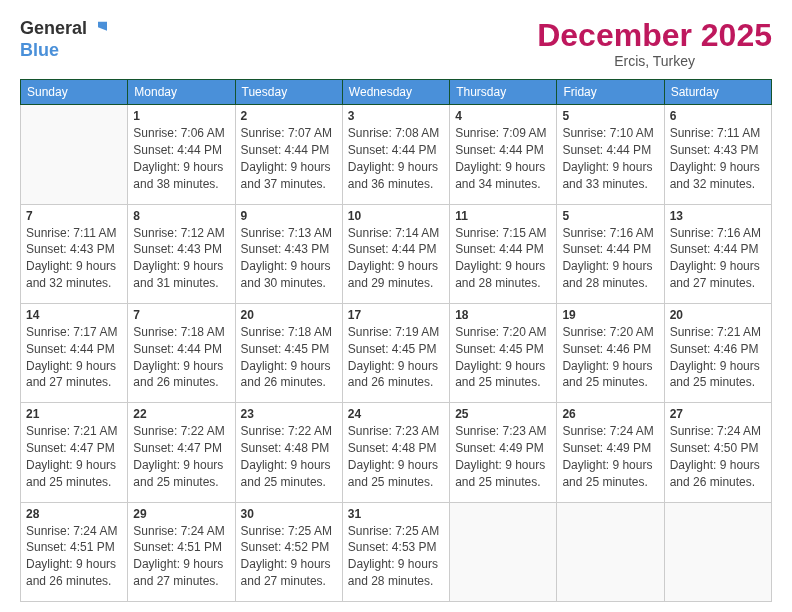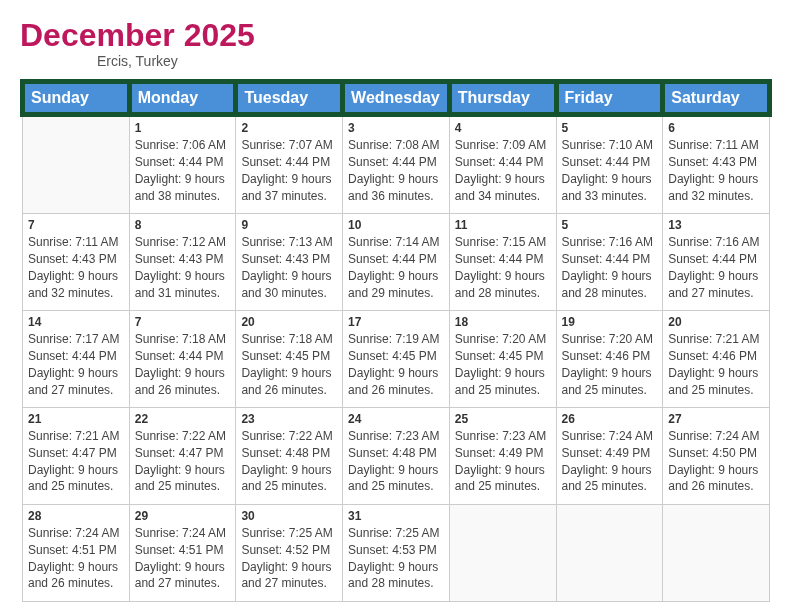--- a/index.html
+++ b/index.html
@@ -46,23 +46,23 @@
     .calendar {
       width: 100%;
       border-collapse: collapse;
       flex: 1;
     }
     .calendar th {
       background-color: #4a90d9;
       color: #fff;
       text-align: left;
       padding: 5px 6px;
-      font-size: 16px;
-      font-weight: bold;
-      border: 5px solid #14532d;
+      font-size: 12px;
+      font-weight: normal;
+      border: 1px solid #14532d;
     }
     .calendar td {
       border: 1px solid #ccc;
       vertical-align: top;
       padding: 4px 5px;
       width: calc(100% / 7);
       background: #fff;
     }
     .calendar td.empty {
       background: #f9f9f9;
@@ -84,20 +84,28 @@
     }
     .last-row td {
       height: 74px;
     }
   </style>
 </head>
 <body>
 
 <div class="page">
   <div class="header">
+    <div class="logo">
+    <div style="font-size:18px;font-weight:bold;color:#333;line-height:1.2;">
+      <span style="color:#333;">General</span><svg width="18" height="18" viewBox="0 0 20 20" style="vertical-align:middle;margin-left:2px;">
+            <polygon points="10,2 20,2 20,12 10,8" fill="#4a90d9"></polygon>
+          </svg><br>
+      <span style="color:#4a90d9;">Blue</span>
+    </div>
+  </div>
     <div class="title-section">
       <div class="month-title">December 2025</div>
       <div class="location">Ercis, Turkey</div>
     </div>
   </div>
 
   <table class="calendar">
     <thead>
       <tr>
         <th>Sunday</th>

